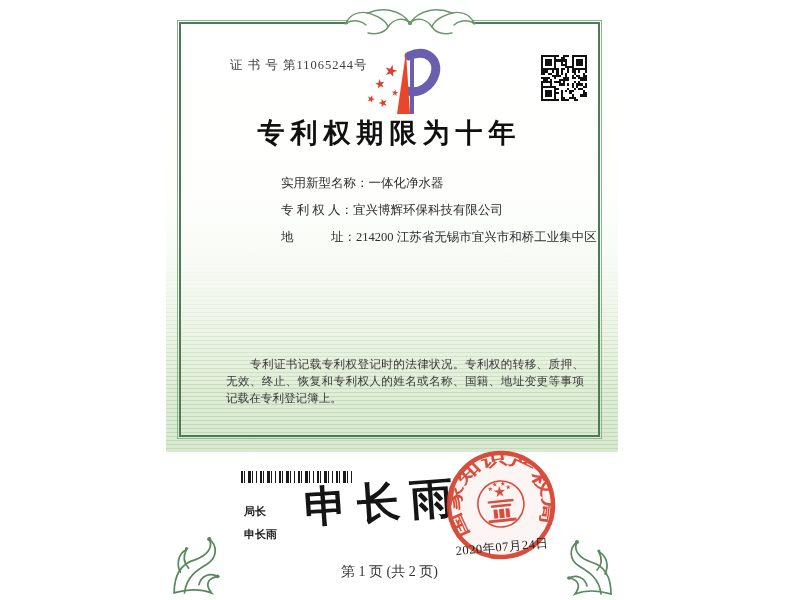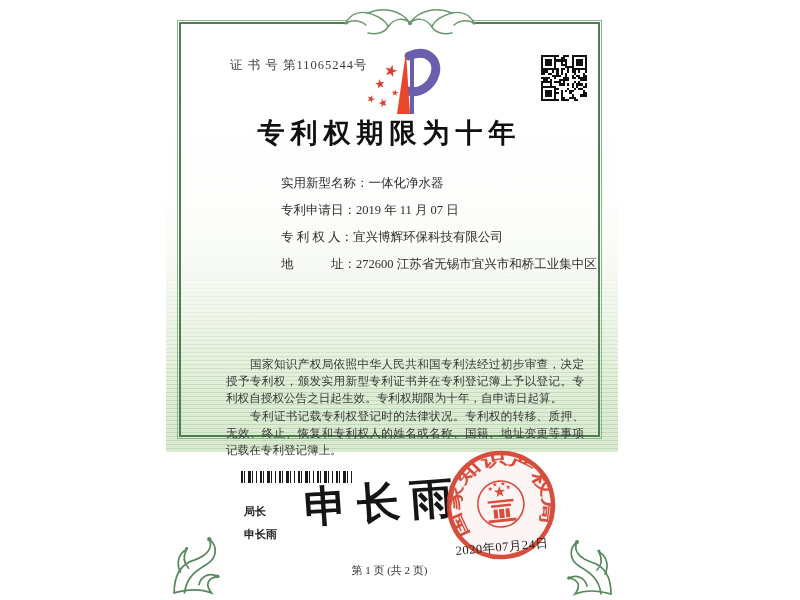--- a/index.html
+++ b/index.html
@@ -31,21 +31,21 @@
   .paras{position:absolute;left:60px;top:356px;width:358px;font-size:11.6px;line-height:17.2px;color:#383838;text-align:justify;}
   .paras p{margin:0;text-indent:24px;}
   .barcode{
     position:absolute;left:75px;top:471px;width:113px;height:12px;
     background:repeating-linear-gradient(90deg,#1a1a1a 0 2px,#fff 2px 3px,#1a1a1a 3px 4px,#fff 4px 7px,#1a1a1a 7px 10px,#fff 10px 11px,#1a1a1a 11px 12px,#fff 12px 15px,#1a1a1a 15px 16px,#fff 16px 19px);
   }
   .signer{position:absolute;left:78px;top:500px;font-family:Liberation Serif, serif;font-weight:700;font-size:11px;line-height:23px;color:#222;}
   .signature{position:absolute;left:138px;top:474px;font-size:43px;color:#151515;letter-spacing:10px;transform:rotate(-4deg);font-weight:600;white-space:nowrap;}
   .seal{position:absolute;left:276px;top:446px;width:118px;height:118px;transform:rotate(-6deg);opacity:.93;}
   .seal-date{position:absolute;left:280px;top:539px;width:112px;text-align:center;font-size:12.5px;color:#1c1c1c;transform:rotate(-5deg);letter-spacing:.5px;white-space:nowrap;}
-  .footer{position:absolute;left:12px;right:17px;top:563px;text-align:center;font-size:11px;color:#333;}
+  .footer{position:absolute;left:12px;right:17px;top:563px;text-align:center;font-size:14px;color:#333;}
   .ornament-top{position:absolute;left:172px;top:3px;width:145px;height:36px;}
   .flourish-bl{position:absolute;left:4px;top:534px;width:62px;height:64px;}
   .flourish-br{position:absolute;left:388px;top:538px;width:62px;height:60px;transform:scaleX(-1);}
 </style>
 </head>
 <body>
 
 <svg width="0" height="0" style="position:absolute" aria-hidden="true">
   <defs>
     <polygon id="star" points="0,-1 0.224,-0.309 0.951,-0.309 0.363,0.118 0.588,0.809 0,0.382 -0.588,0.809 -0.363,0.118 -0.951,-0.309 -0.224,-0.309"></polygon>
@@ -242,27 +242,25 @@
         <rect x="11" y="20" width="1" height="1"></rect>
         <rect x="12" y="20" width="1" height="1"></rect>
         <rect x="15" y="20" width="1" height="1"></rect>
         <rect x="16" y="20" width="1" height="1"></rect>
       </svg></div>
 
   <div class="title">专利权期限为十年</div>
 
   <div class="rows">
     <div class="row"><span class="lbl">实用新型名称：</span><span class="val">一体化净水器</span></div>
-    <div class="row"><span class="lbl">专利申请日：</span><span class="val">2019 年 11 月 07 日</span></div>
     <div class="row"><span class="lbl">专 利 权 人：</span><span class="val">宜兴博辉环保科技有限公司</span></div>
-    <div class="row"><span class="lbl">地　　　址：</span><span class="val">272600 江苏省无锡市宜兴市和桥工业集中区</span></div>
+    <div class="row"><span class="lbl">地　　　址：</span><span class="val">214200 江苏省无锡市宜兴市和桥工业集中区</span></div>
   </div>
 
   <div class="paras">
-    <p>国家知识产权局依照中华人民共和国专利法经过初步审查，决定授予专利权，颁发实用新型专利证书并在专利登记簿上予以登记。专利权自授权公告之日起生效。专利权期限为十年，自申请日起算。</p>
     <p>专利证书记载专利权登记时的法律状况。专利权的转移、质押、无效、终止、恢复和专利权人的姓名或名称、国籍、地址变更等事项记载在专利登记簿上。</p>
   </div>
 
   <div class="barcode"></div>
 
   <div class="signer">
     <div>局长</div>
     <div>申长雨</div>
   </div>
 

